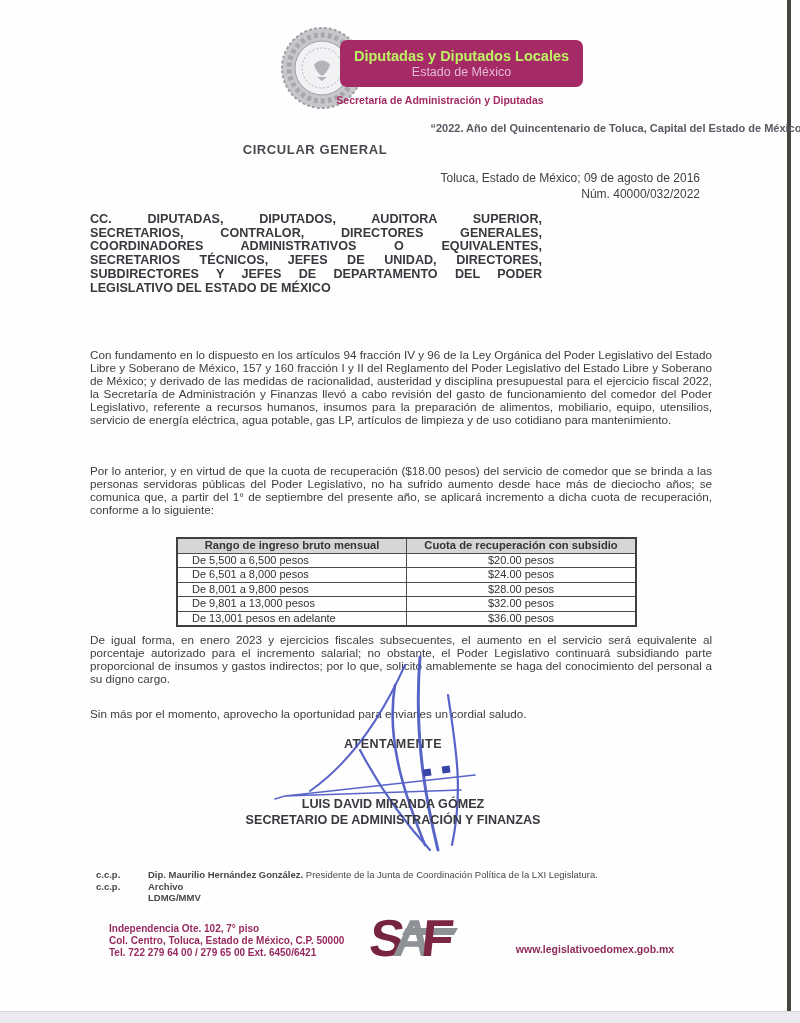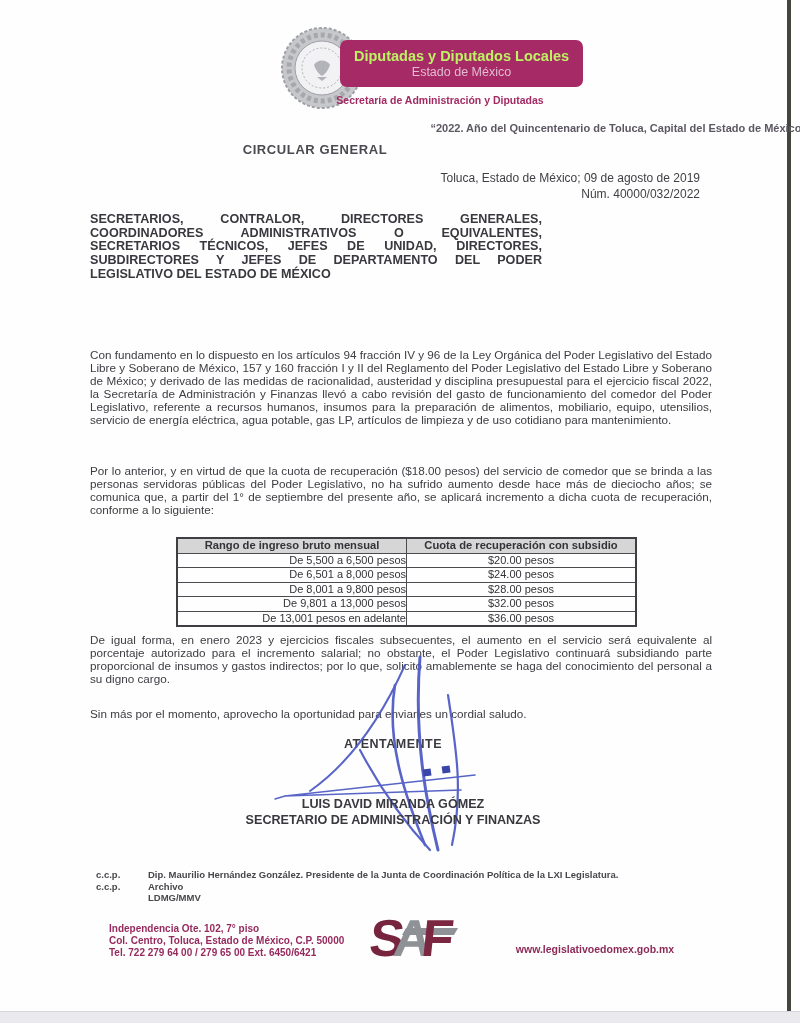--- a/index.html
+++ b/index.html
@@ -32,36 +32,36 @@
   .recipient .rl.no-just{text-align:left;text-align-last:left;}
 
   .para{position:absolute;left:90px;width:622px;font-size:11.7px;line-height:13px;text-align:justify;color:#3c3c42;}
   .p1{top:348px;}
   .p2{top:464px;}
   .p3{top:633px;}
   .p4{top:707px;text-align:left;}
 
   
   .fee-table{position:absolute;left:176px;top:537px;width:461px;border-collapse:collapse;font-size:11px;color:#333338;}
-  .fee-table th,.fee-table td{border:1px solid #4c4c50;padding:0 0;height:13.5px;line-height:13.5px;}
+  .fee-table th,.fee-table td{border:1px solid #4c4c50;padding:0 14px;height:13.5px;line-height:13.5px;}
   .fee-table th{background:#d6d6d6;font-weight:bold;text-align:center;font-size:11.2px;}
-  .fee-table td.range{text-align:right;}
+  .fee-table td.range{text-align:left;}
   .fee-table td.fee{text-align:center;}
   .fee-table{border:2px solid #3f3f43;}
 
   .atentamente{position:absolute;left:0;top:737px;width:786px;text-align:center;font-weight:bold;font-size:12.5px;letter-spacing:.5px;color:#3a3a40;}
   .signature-svg{position:absolute;left:265px;top:643px;width:230px;height:215px;pointer-events:none;}
   .signer{position:absolute;left:0;top:796px;width:786px;text-align:center;font-weight:bold;font-size:12.6px;line-height:16px;color:#38383e;}
 
   
   .ccp{position:absolute;left:96px;top:869px;font-size:9.5px;line-height:11.5px;color:#47474c;}
   .ccp-row{display:flex;}
   .ccp-label{width:52px;font-weight:bold;}
   .ccp-bold{font-weight:bold;}
-  .ccp-rest{font-weight:bold;}
+  .ccp-rest{font-weight:normal;}
 
   
   .footer-address{position:absolute;left:109px;top:923px;font-weight:bold;font-size:10px;line-height:12px;color:#962a5e;}
   .saf-logo{position:absolute;left:370px;top:910px;width:90px;height:64px;}
   .saf-s{position:absolute;left:0px;top:2px;font-weight:bold;font-size:52px;line-height:52px;color:#77243f;transform:skewX(-6deg);}
   .saf-a{position:absolute;left:24px;top:2px;font-weight:bold;font-size:52px;line-height:52px;color:#8e9195;transform:skewX(-6deg);}
   .saf-f{position:absolute;left:52px;top:2px;font-weight:bold;font-size:52px;line-height:52px;color:#7b2742;transform:skewX(-6deg);}
   .saf-bar{position:absolute;left:34px;top:18px;width:52px;height:7px;background:#8e9195;transform:skewX(-30deg);}
   .website{position:absolute;left:480px;top:943px;width:230px;text-align:center;font-weight:bold;font-size:10.5px;color:#8d2a58;}
 </style>
@@ -87,25 +87,26 @@
   <div class="banner" style="background:#a52a66;">
     <div class="l1">Diputadas y Diputados Locales</div>
     <div class="l2">Estado de México</div>
   </div>
   <div class="secretaria">Secretaría de Administración y Diputadas</div>
 
   <div class="quote">“2022. Año del Quincentenario de Toluca, Capital del Estado de México”.</div>
   <div class="doc-title">CIRCULAR GENERAL</div>
 
   <div class="dateline">
-    <div>Toluca, Estado de México; 09 de agosto de 2019</div>
+    <div>Toluca, Estado de México; 09 de agosto de 2016</div>
     <div>Núm. 40000/032/2022</div>
   </div>
 
   <div class="recipient">
+    <div class="rl">CC. DIPUTADAS, DIPUTADOS, AUDITORA SUPERIOR,</div>
     <div class="rl">SECRETARIOS, CONTRALOR, DIRECTORES GENERALES,</div>
     <div class="rl">COORDINADORES ADMINISTRATIVOS O EQUIVALENTES,</div>
     <div class="rl">SECRETARIOS TÉCNICOS, JEFES DE UNIDAD, DIRECTORES,</div>
     <div class="rl">SUBDIRECTORES Y JEFES DE DEPARTAMENTO DEL PODER</div>
     <div class="rl no-just">LEGISLATIVO DEL ESTADO DE MÉXICO</div>
   </div>
 
   <div class="para p1">Con fundamento en lo dispuesto en los artículos 94 fracción IV y 96 de la Ley Orgánica del Poder Legislativo del Estado Libre y Soberano de México, 157 y 160 fracción I y II del Reglamento del Poder Legislativo del Estado Libre y Soberano de México; y derivado de las medidas de racionalidad, austeridad y disciplina presupuestal para el ejercicio fiscal 2022, la Secretaría de Administración y Finanzas llevó a cabo revisión del gasto de funcionamiento del comedor del Poder Legislativo, referente a recursos humanos, insumos para la preparación de alimentos, mobiliario, equipo, utensilios, servicio de energía eléctrica, agua potable, gas LP, artículos de limpieza y de uso cotidiano para mantenimiento.</div>
   <div class="para p2">Por lo anterior, y en virtud de que la cuota de recuperación ($18.00 pesos) del servicio de comedor que se brinda a las personas servidoras públicas del Poder Legislativo, no ha sufrido aumento desde hace más de dieciocho años; se comunica que, a partir del 1° de septiembre del presente año, se aplicará incremento a dicha cuota de recuperación, conforme a lo siguiente:</div>
 

